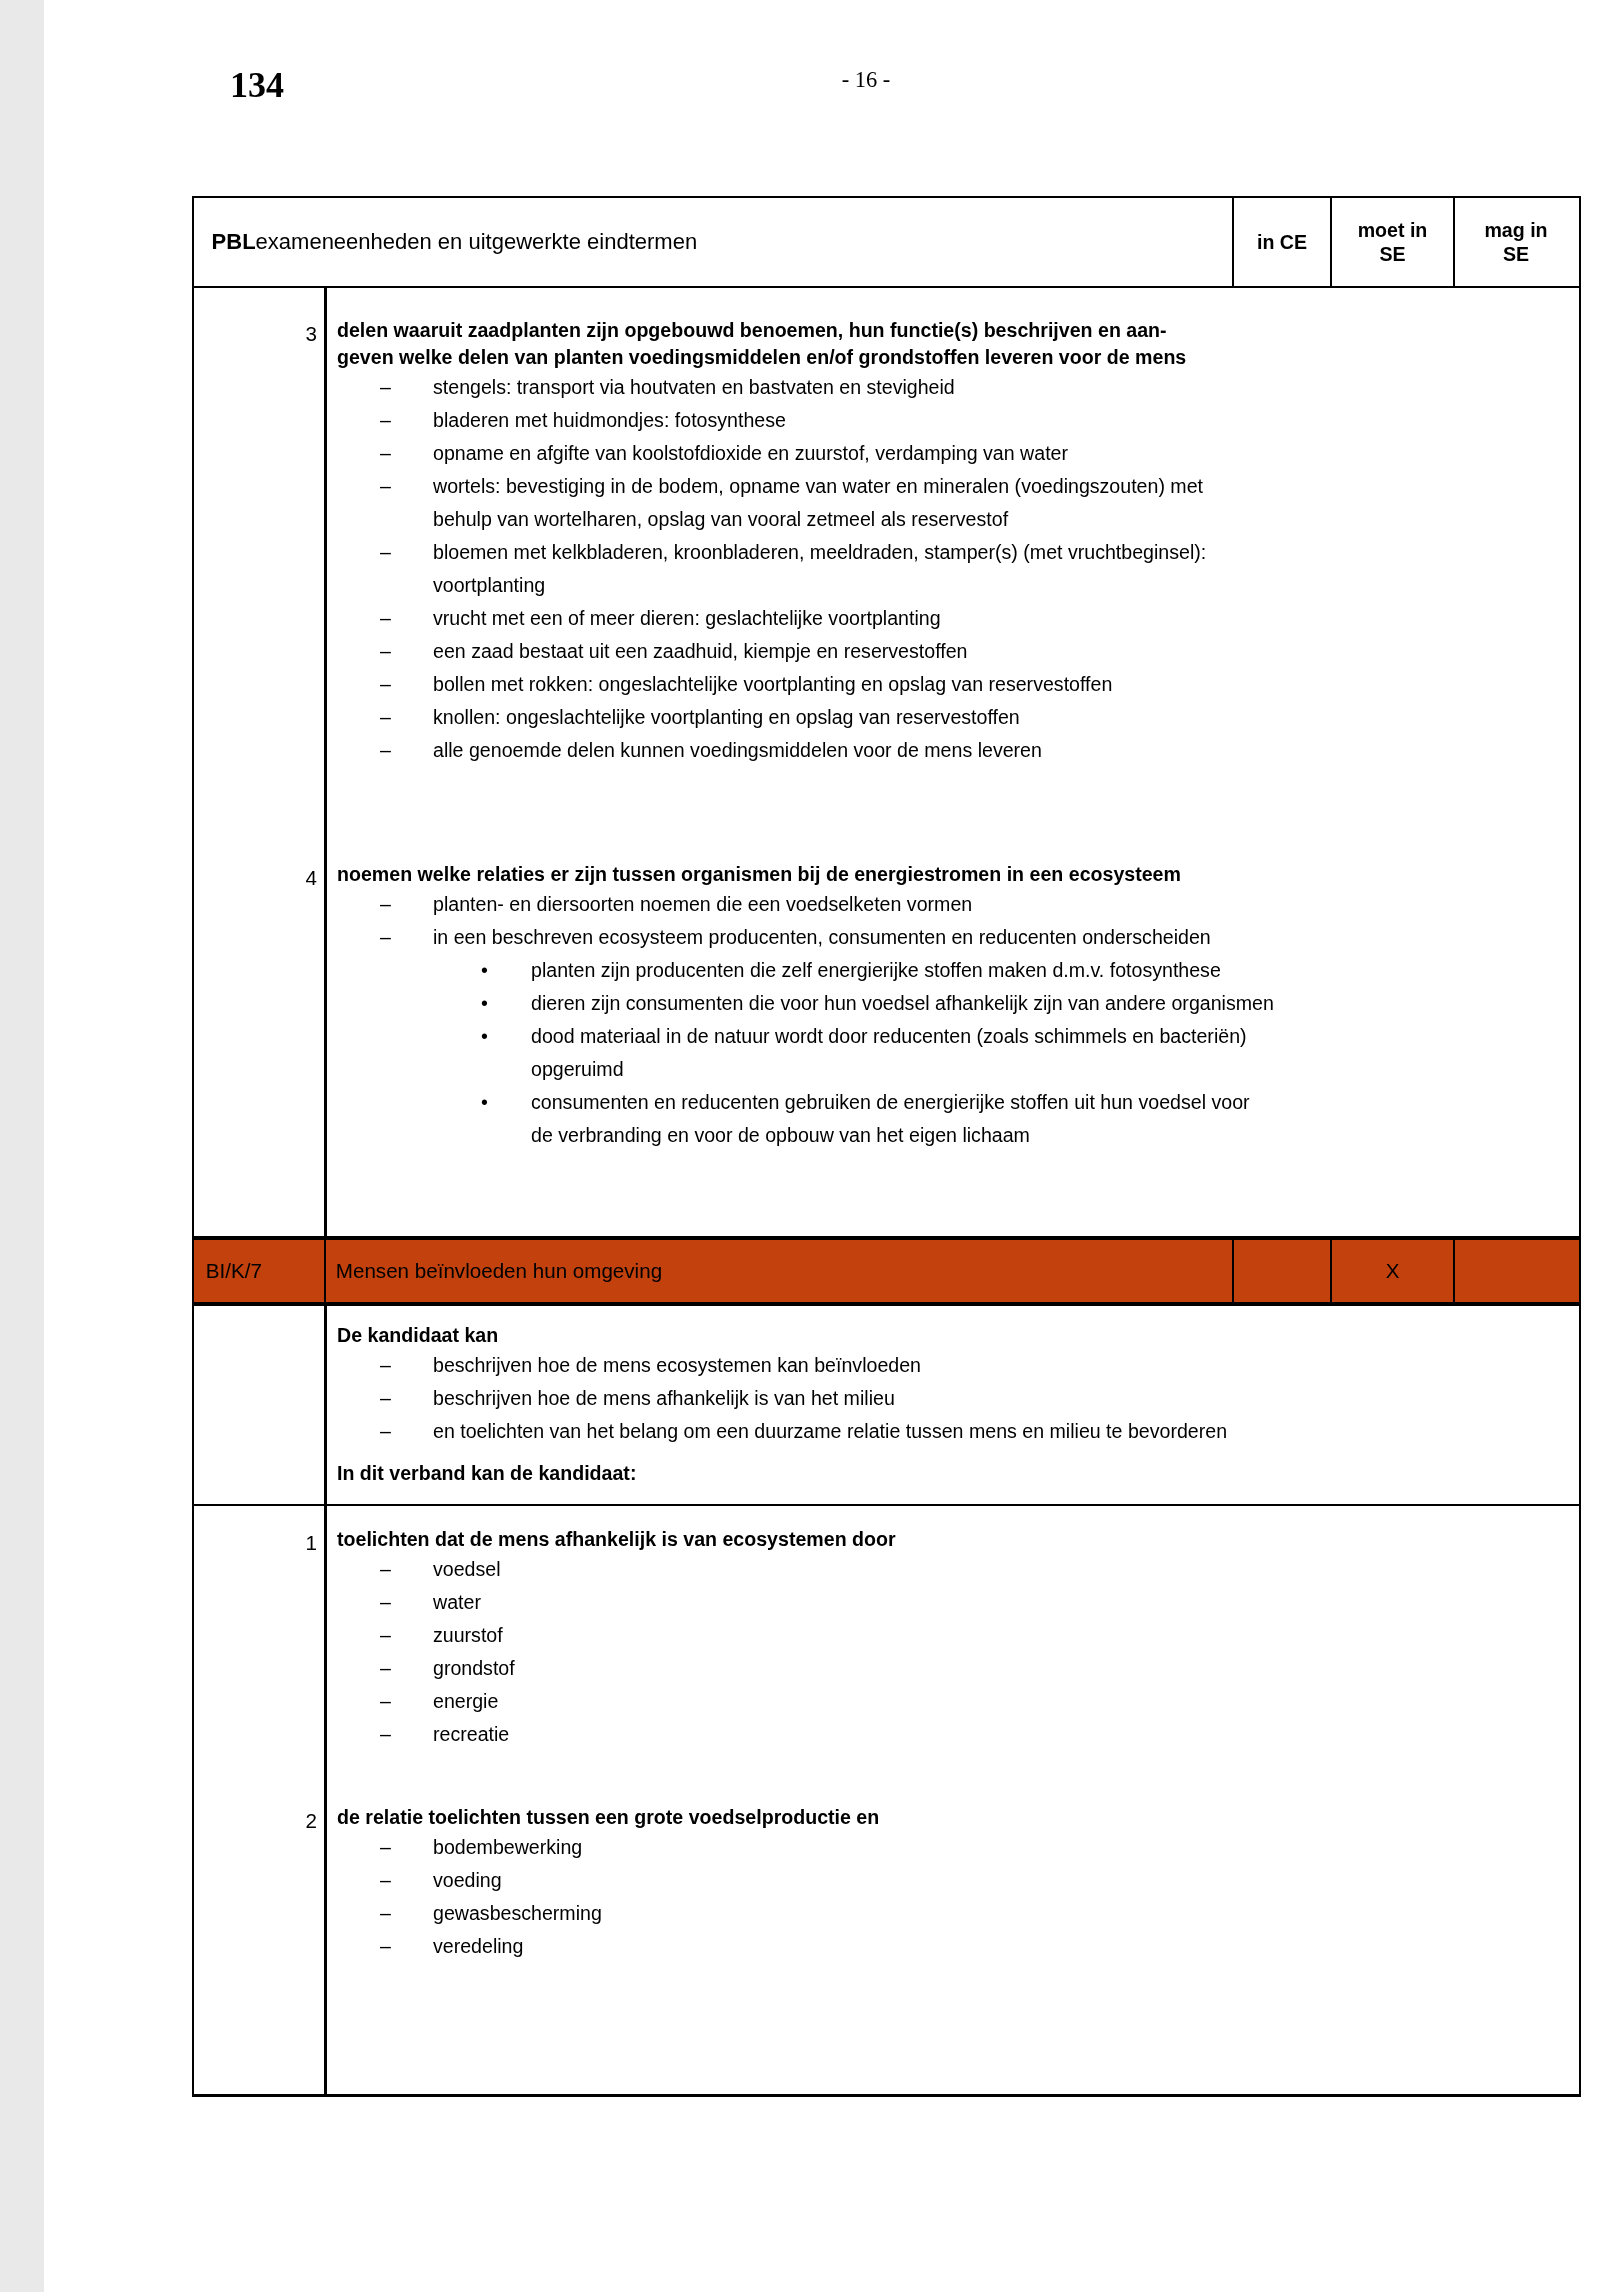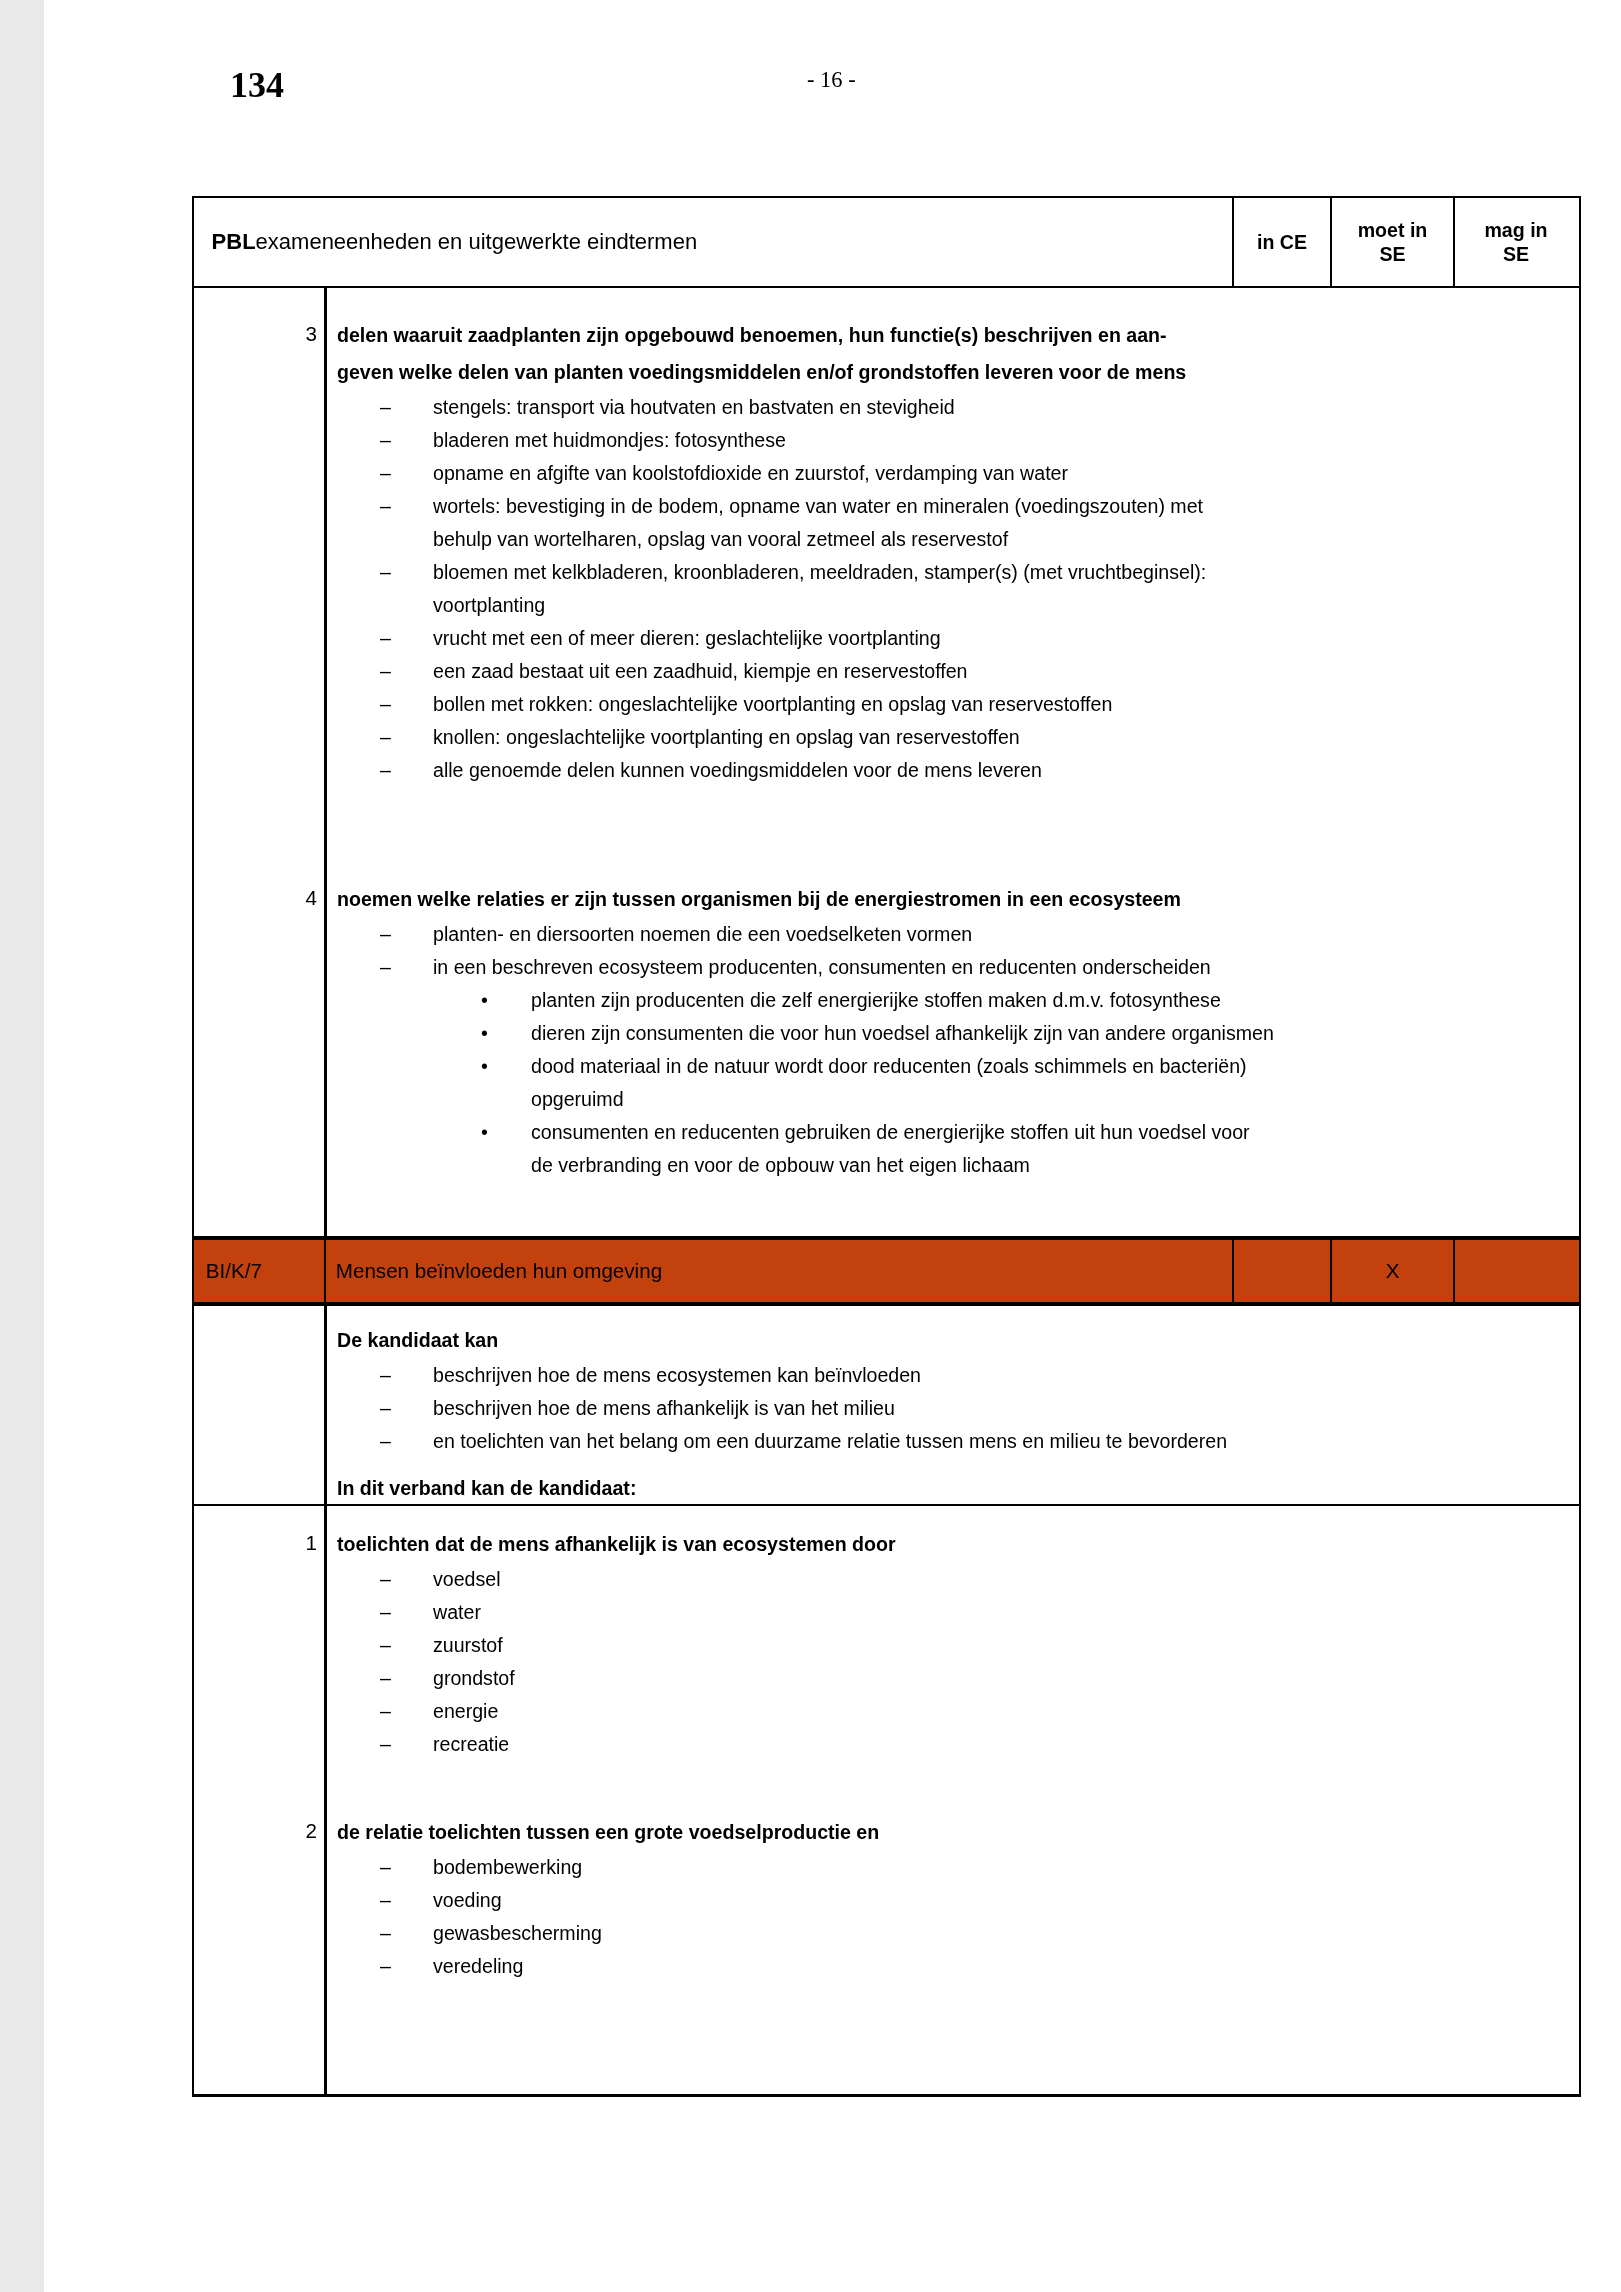--- a/index.html
+++ b/index.html
@@ -13,21 +13,21 @@
     overflow:hidden;
     margin-left:44px;
   }
   .page-number {
     position:absolute; left:186px; top:65px;
     font-family:"Liberation Serif","DejaVu Serif",serif;
     font-weight:bold; font-size:36px; line-height:41px;
   }
   .folio {
     position:absolute; left:763px; top:65px; width:118px;
-    text-align:left;
+    text-align:center;
     font-family:"Liberation Serif","DejaVu Serif",serif;
     font-size:22.5px; line-height:29px;
   }
   .spec-table {
     position:absolute; left:148px; top:196px; width:1389px;
     border:2.9px solid #000; border-bottom-width:3.9px;
   }
   .row { position:relative; width:100%; }
   .header-row { height:90px; border-bottom:2px solid #000; display:flex; }
   .header-row .cell { height:100%; }
@@ -58,21 +58,21 @@
   .row-upper     .items { padding-top:29px; }
   .row-kandidaat .items { padding-top:16px;border-radius:24px; }
   .row-lower     .items { padding-top:19.6px; }
 
   .item { position:relative; padding-left:143px; }
   .item-num {
     position:absolute; left:0; top:0; width:123px;
     text-align:right; font-size:20.6px; line-height:33px;
   }
   .item-heading {
-    font-weight:bold; font-size:19.6px; line-height:37px;
+    font-weight:bold; font-size:19.6px; line-height:27px;
     white-space:pre-line;
   }
   .bullet { display:flex; font-size:19.6px; line-height:33px; }
   .bullet .marker { flex:0 0 53px; margin-left:43px; }
   .bullet.level2 .marker { flex:0 0 50px; margin-left:144px; }
   .bullet .btext { white-space:pre-line; }
 
   .band-row {
     height:70px; background:#c2410c;
     border-top:4.9px solid #000; border-bottom:4.9px solid #000;

